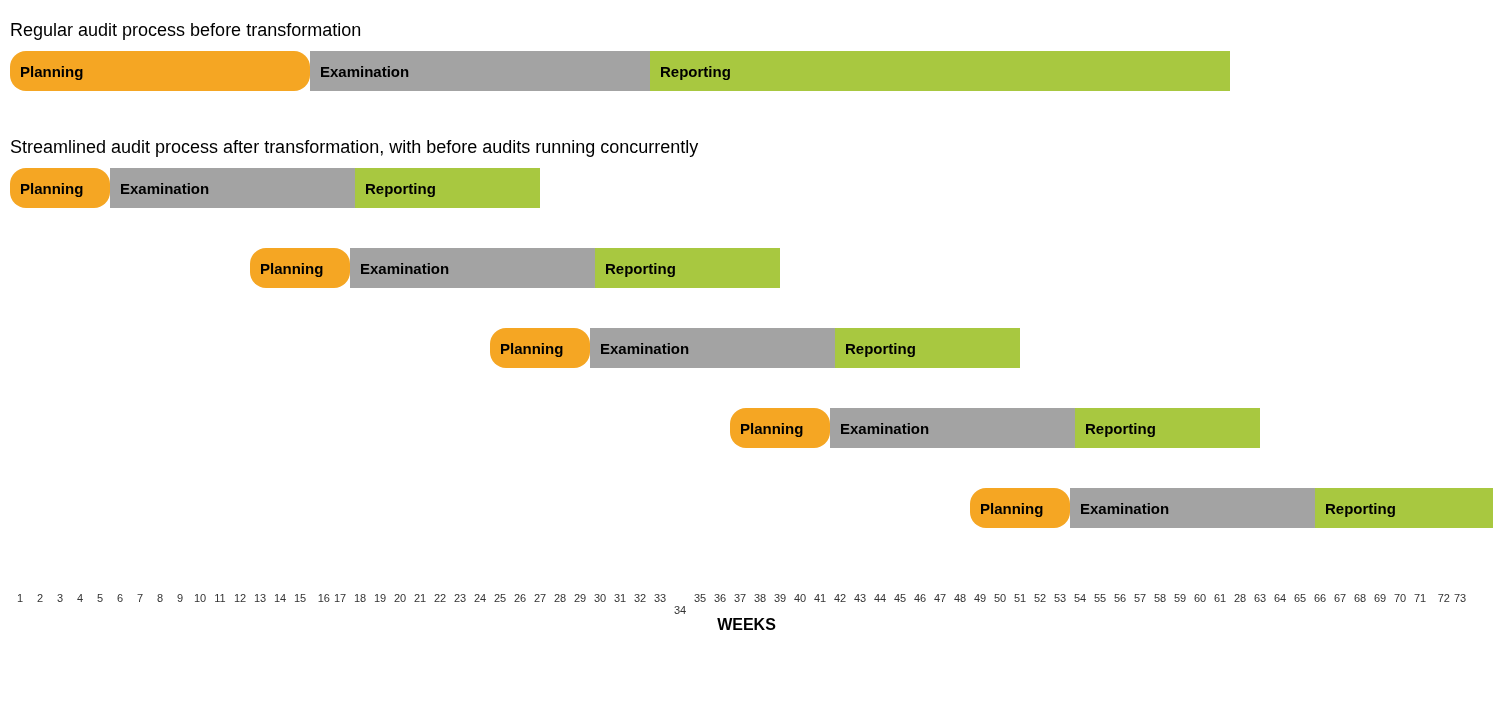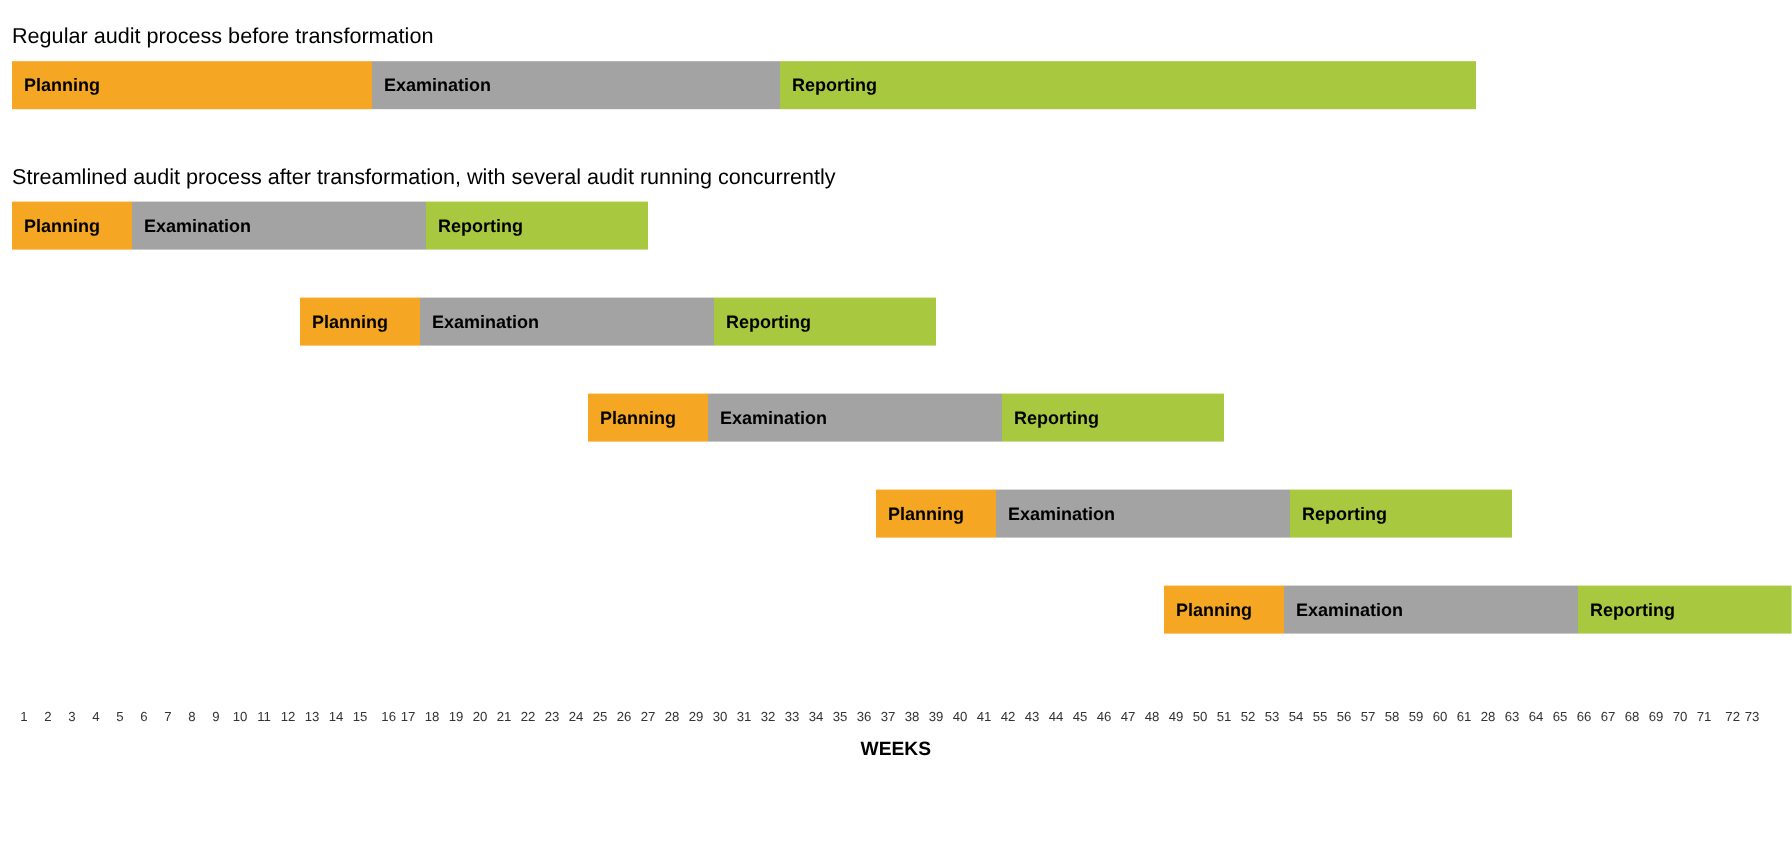--- a/index.html
+++ b/index.html
@@ -24,33 +24,33 @@
     }
     .bar-segment {
       display: flex;
       align-items: center;
       padding-left: 10px;
       font-size: 15px;
       font-weight: bold;
       color: #000;
       white-space: nowrap;
     }
-    .planning { background: #F5A623; }
+    .planning { background: #F5A623; border-radius: 16px; }
     .examination { background: #a3a3a3; }
     .reporting { background: #A8C840; }
     .axis-tick {
       font-size: 11px;
       color: #333;
       text-align: center;
     }
     .weeks-label {
       text-align: center;
       font-size: 16px;
       font-weight: bold;
-      margin-top: 12px;
+      margin-top: 0;
     }
 
     
     .gantt-area {
       position: relative;
       width: 1460px;
       height: 420px;
       margin-top: 8px;
     }
     .gantt-row {
@@ -71,21 +71,21 @@
   <div class="bar-segment examination" style="width:340px;">
     <span>Examination</span>
   </div>
   <div class="bar-segment reporting" style="width:580px;">
     <span>Reporting</span>
   </div>
 </div>
 
 <div style="height:40px;"></div>
 
-<div class="section-title">Streamlined audit process after transformation, with several audit running concurrently</div>
+<div class="section-title">Streamlined audit process after transformation, with before audits running concurrently</div>
 
 <div class="gantt-area">
 
   <div class="gantt-row" style="left:0px; top:0px;">
     <div class="bar-segment planning" style="width:100px;">
       <span>Planning</span>
     </div>
     <div class="bar-segment examination" style="width:245px;">
       <span>Examination</span>
     </div>
@@ -170,21 +170,21 @@
     <div class="axis-tick" style="width: 20px; flex-shrink: 0;">24</div>
     <div class="axis-tick" style="width: 20px; flex-shrink: 0;">25</div>
     <div class="axis-tick" style="width: 20px; flex-shrink: 0;">26</div>
     <div class="axis-tick" style="width: 20px; flex-shrink: 0;">27</div>
     <div class="axis-tick" style="width: 20px; flex-shrink: 0;">28</div>
     <div class="axis-tick" style="width: 20px; flex-shrink: 0;">29</div>
     <div class="axis-tick" style="width: 20px; flex-shrink: 0;">30</div>
     <div class="axis-tick" style="width: 20px; flex-shrink: 0;">31</div>
     <div class="axis-tick" style="width: 20px; flex-shrink: 0;">32</div>
     <div class="axis-tick" style="width: 20px; flex-shrink: 0;">33</div>
-    <div class="axis-tick" style="width: 20px; flex-shrink: 0;">34</div>
+    <div class="axis-tick" style="width: 20px; flex-shrink: 0; margin-top: 12px;">34</div>
     <div class="axis-tick" style="width: 20px; flex-shrink: 0;">35</div>
     <div class="axis-tick" style="width: 20px; flex-shrink: 0;">36</div>
     <div class="axis-tick" style="width: 20px; flex-shrink: 0;">37</div>
     <div class="axis-tick" style="width: 20px; flex-shrink: 0;">38</div>
     <div class="axis-tick" style="width: 20px; flex-shrink: 0;">39</div>
     <div class="axis-tick" style="width: 20px; flex-shrink: 0;">40</div>
     <div class="axis-tick" style="width: 20px; flex-shrink: 0;">41</div>
     <div class="axis-tick" style="width: 20px; flex-shrink: 0;">42</div>
     <div class="axis-tick" style="width: 20px; flex-shrink: 0;">43</div>
     <div class="axis-tick" style="width: 20px; flex-shrink: 0;">44</div>

